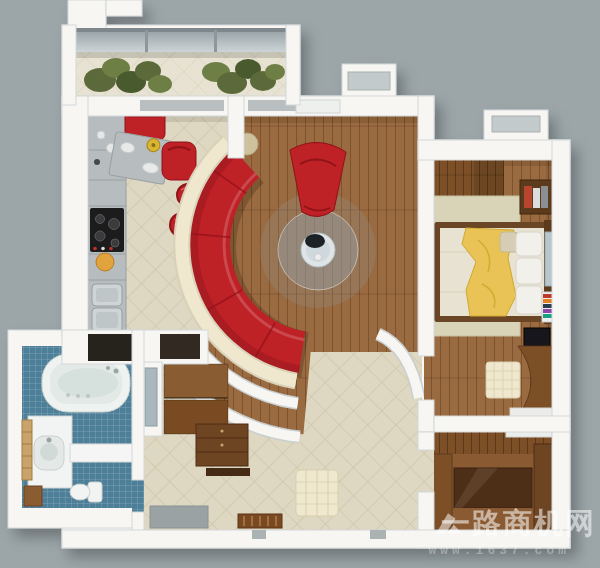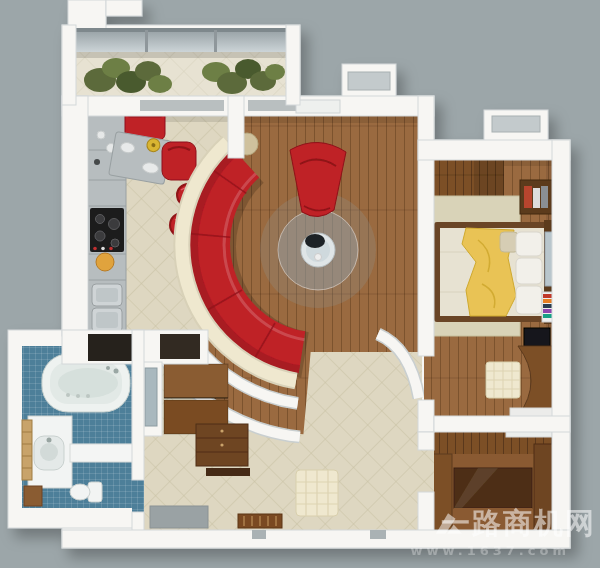--- a/index.html
+++ b/index.html
@@ -41,20 +41,21 @@
   .wm-logo{display:inline-flex;opacity:.95}
   .wm-text{
     font-size:29px;font-weight:bold;letter-spacing:2px;line-height:1;
     font-family:"DejaVu Sans","Liberation Sans",sans-serif;
   }
   .wm-url{
     position:absolute;right:30px;bottom:10px;
     font-size:13px;font-weight:bold;letter-spacing:4px;
     color:var(--watermark-faint,rgba(255,255,255,.3));
     pointer-events:none;
+    font-family:Liberation Mono, monospace;
   }
 </style>
 </head>
 <body>
 
 <div class="stage">
 <svg width="600" height="568" viewBox="0 0 600 568">
   <defs>
     <pattern id="woodV" width="9" height="84" patternUnits="userSpaceOnUse">
       <rect width="9" height="84" class="p-wood"></rect>

